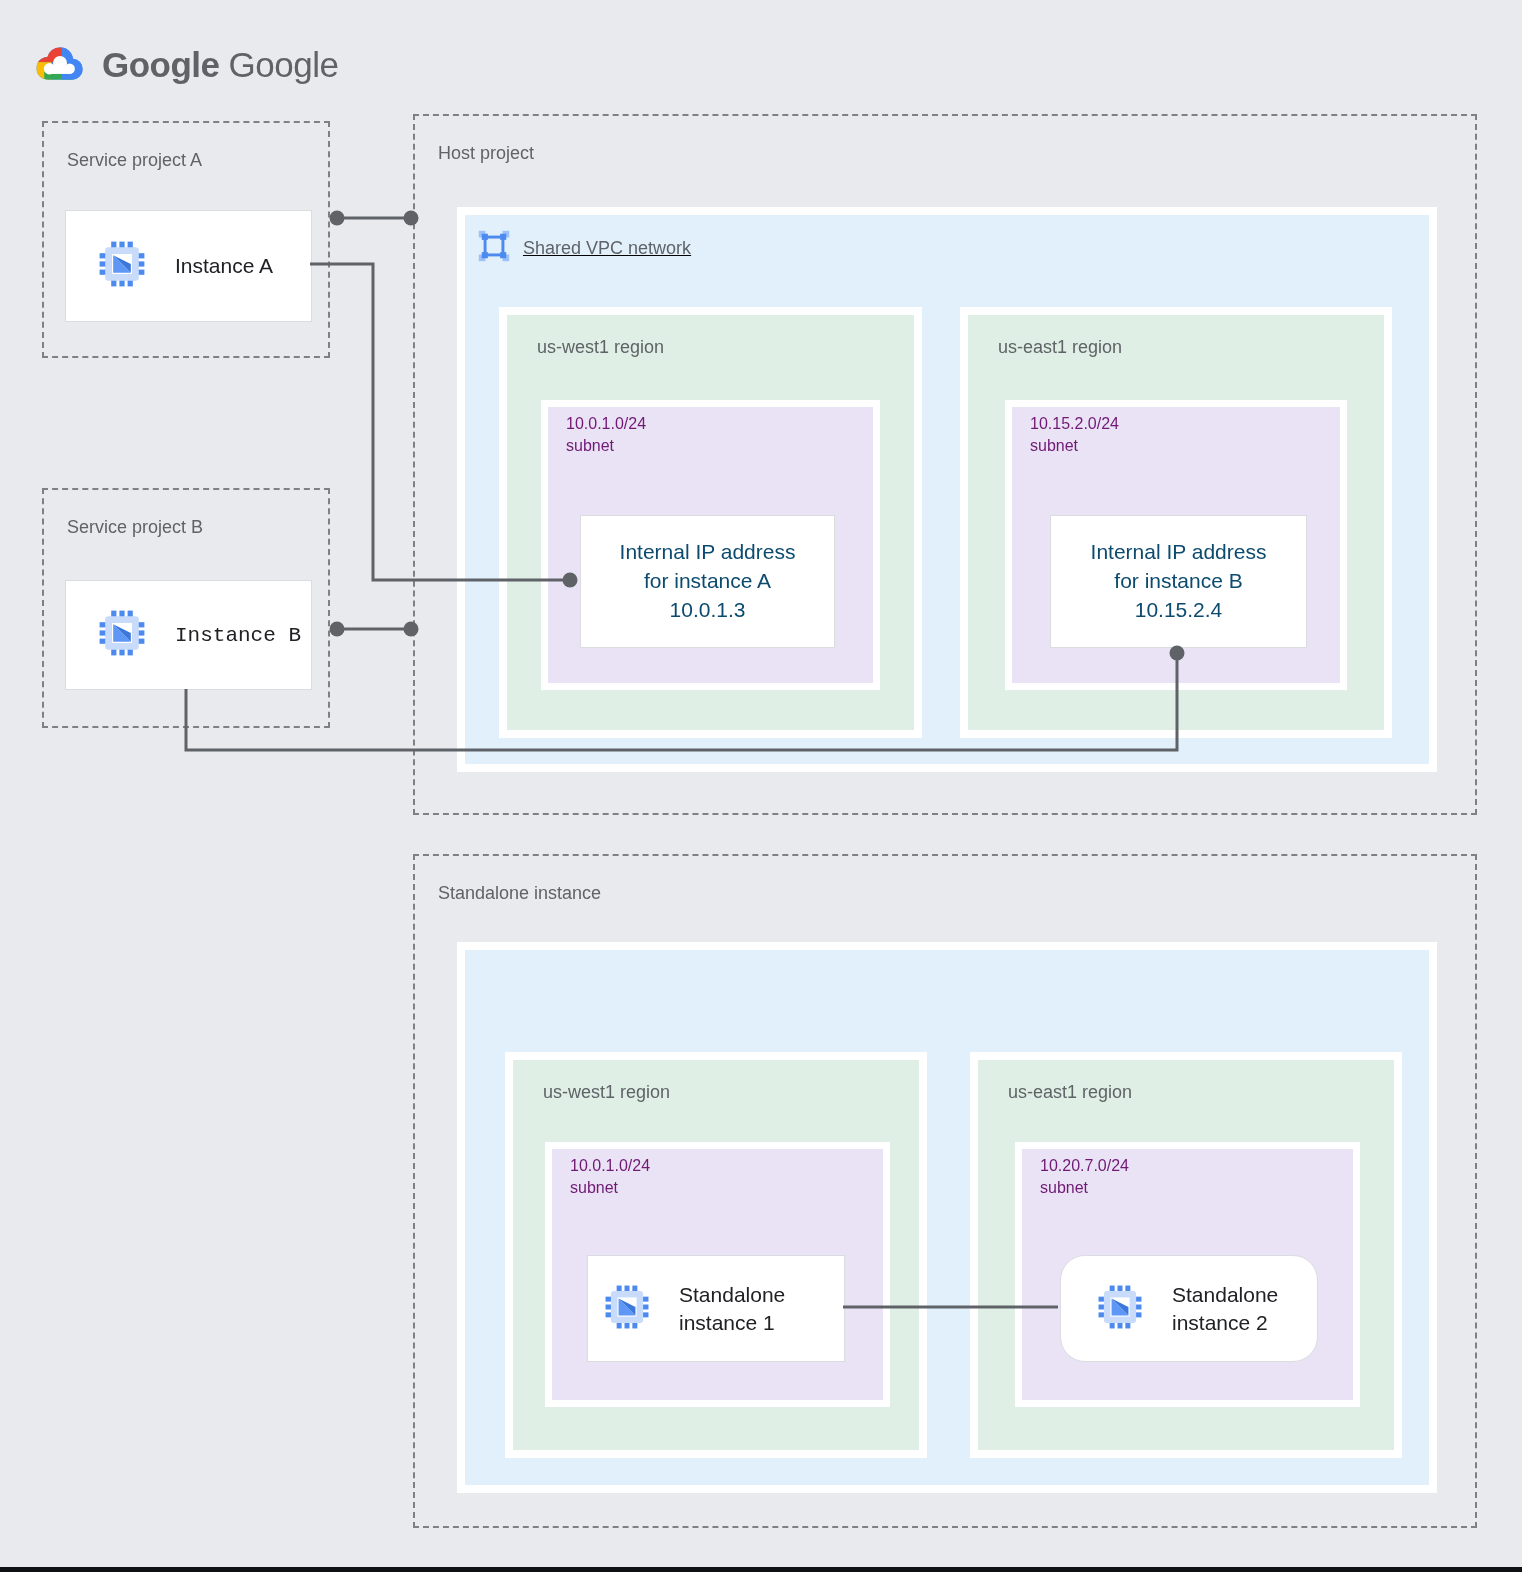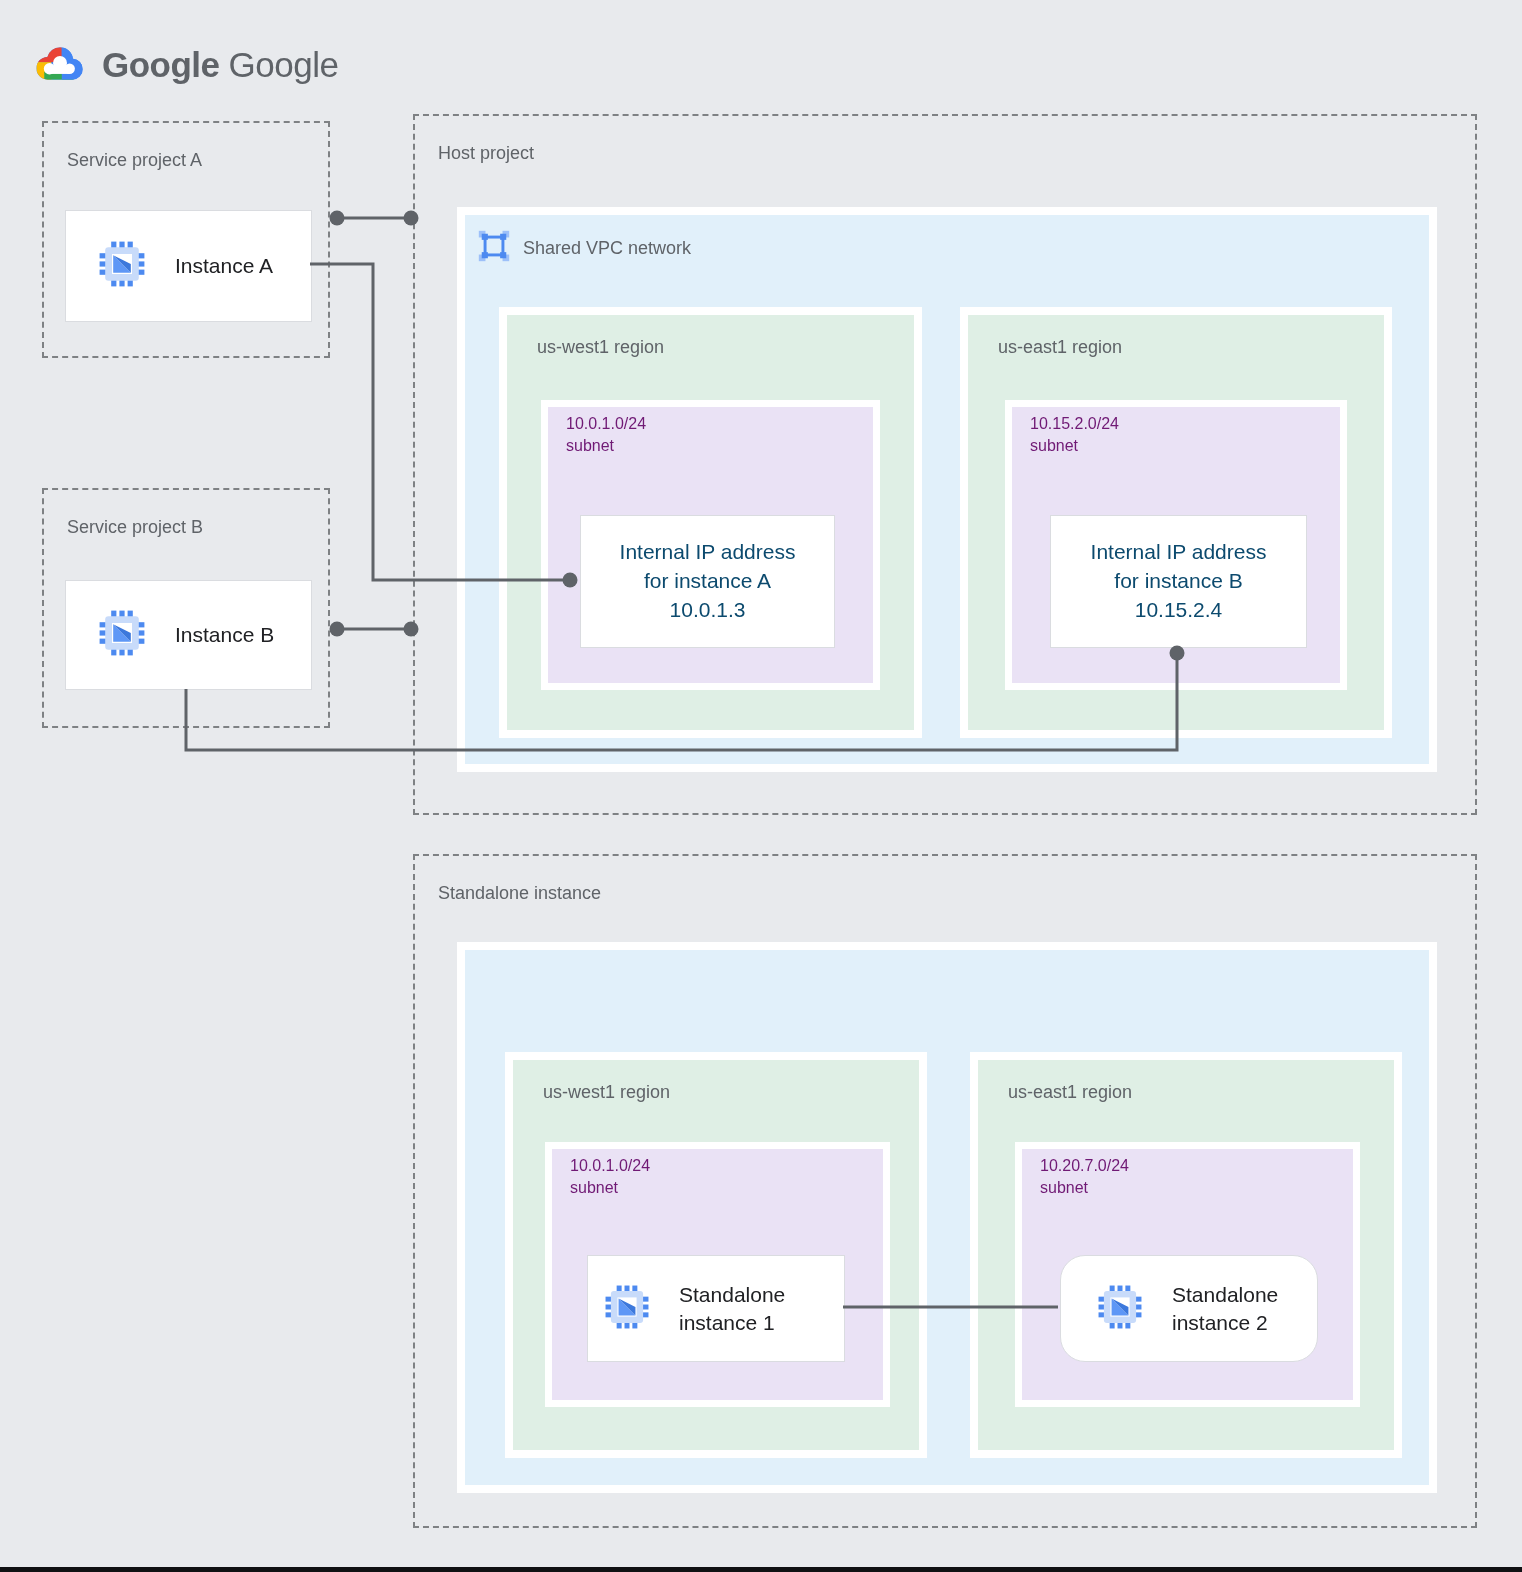--- a/index.html
+++ b/index.html
@@ -10,21 +10,21 @@
   .logo { position:absolute; left:32px; top:40px; display:flex; align-items:center; gap:14px; }
   .logo-text { font-size:35px; color:#5F6368; letter-spacing:-0.5px; white-space:nowrap; }
   .logo-text .brand { font-weight:600; margin-right:9px; }
   .logo-text .product { font-weight:400; }
 
   
   .dashed-box { position:absolute; border:2px dashed #7E8184; box-sizing:border-box; }
   .proj-label { display:block; margin:27px 0 0 23px; font-size:18px; color:#5F6368; }
 
   
-  .net-box { position:absolute; background:#E1F0FA; border:8px solid #FFFFFF; box-sizing:border-box; }
+  .net-box { position:absolute; background:#E1F0FA; border:8px solid #FFFFFF; box-sizing:border-box;text-decoration:underline; }
   .net-head { display:flex; align-items:center; gap:13px; margin:15px 0 0 13px; }
   .net-head .net-label { font-size:18px; color:#5F6368; }
   .green-box { position:absolute; background:#DFEFE5; border:8px solid #FFFFFF; box-sizing:border-box; }
   .region-label { display:block; margin:22px 0 0 30px; font-size:18px; color:#5F6368; }
   .purple-box { position:absolute; background:#EAE2F5; border:7px solid #FFFFFF; box-sizing:border-box; }
   .subnet-label { display:block; margin:6px 0 0 18px; font-size:16px; color:#701a75; line-height:1.35; }
 
   
   .card { position:absolute; background:#FFFFFF; border:1px solid #DADCE0; box-sizing:border-box; display:flex; align-items:center; }
   .instance-card { padding-left:32px; gap:29px; }
@@ -98,21 +98,21 @@
           <polygon points="7.6,7.6 7.6,16.4 16.4,16.4" fill="#5E97F6"></polygon>
           <polygon points="7.6,7.6 16.4,12 16.4,16.4" fill="#3C78DC"></polygon>
         </svg>
       </span>
       <span class="instance-label">Instance A</span>
     </div>
   </div>
 
   <div class="dashed-box" style="left:42px;top:488px;width:288px;height:240px;">
     <span class="proj-label">Service project B</span>
-    <div class="card instance-card" style="left:21px;top:90px;width:247px;height:110px;">
+    <div class="card instance-card" style="left:21px;top:90px;width:247px;height:110px;font-family:Liberation Mono, monospace;">
       <span>
         <svg width="48" height="48" viewBox="0 0 24 24">
           <g fill="#4D8AF0">
             <rect x="6.6" y="0.8" width="2.6" height="3.6"></rect>
               <rect x="10.7" y="0.8" width="2.6" height="3.6"></rect>
               <rect x="14.8" y="0.8" width="2.6" height="3.6"></rect>
             <rect x="6.6" y="19.6" width="2.6" height="3.6"></rect>
               <rect x="10.7" y="19.6" width="2.6" height="3.6"></rect>
               <rect x="14.8" y="19.6" width="2.6" height="3.6"></rect>
             <rect x="0.8" y="6.6" width="3.6" height="2.6"></rect>

